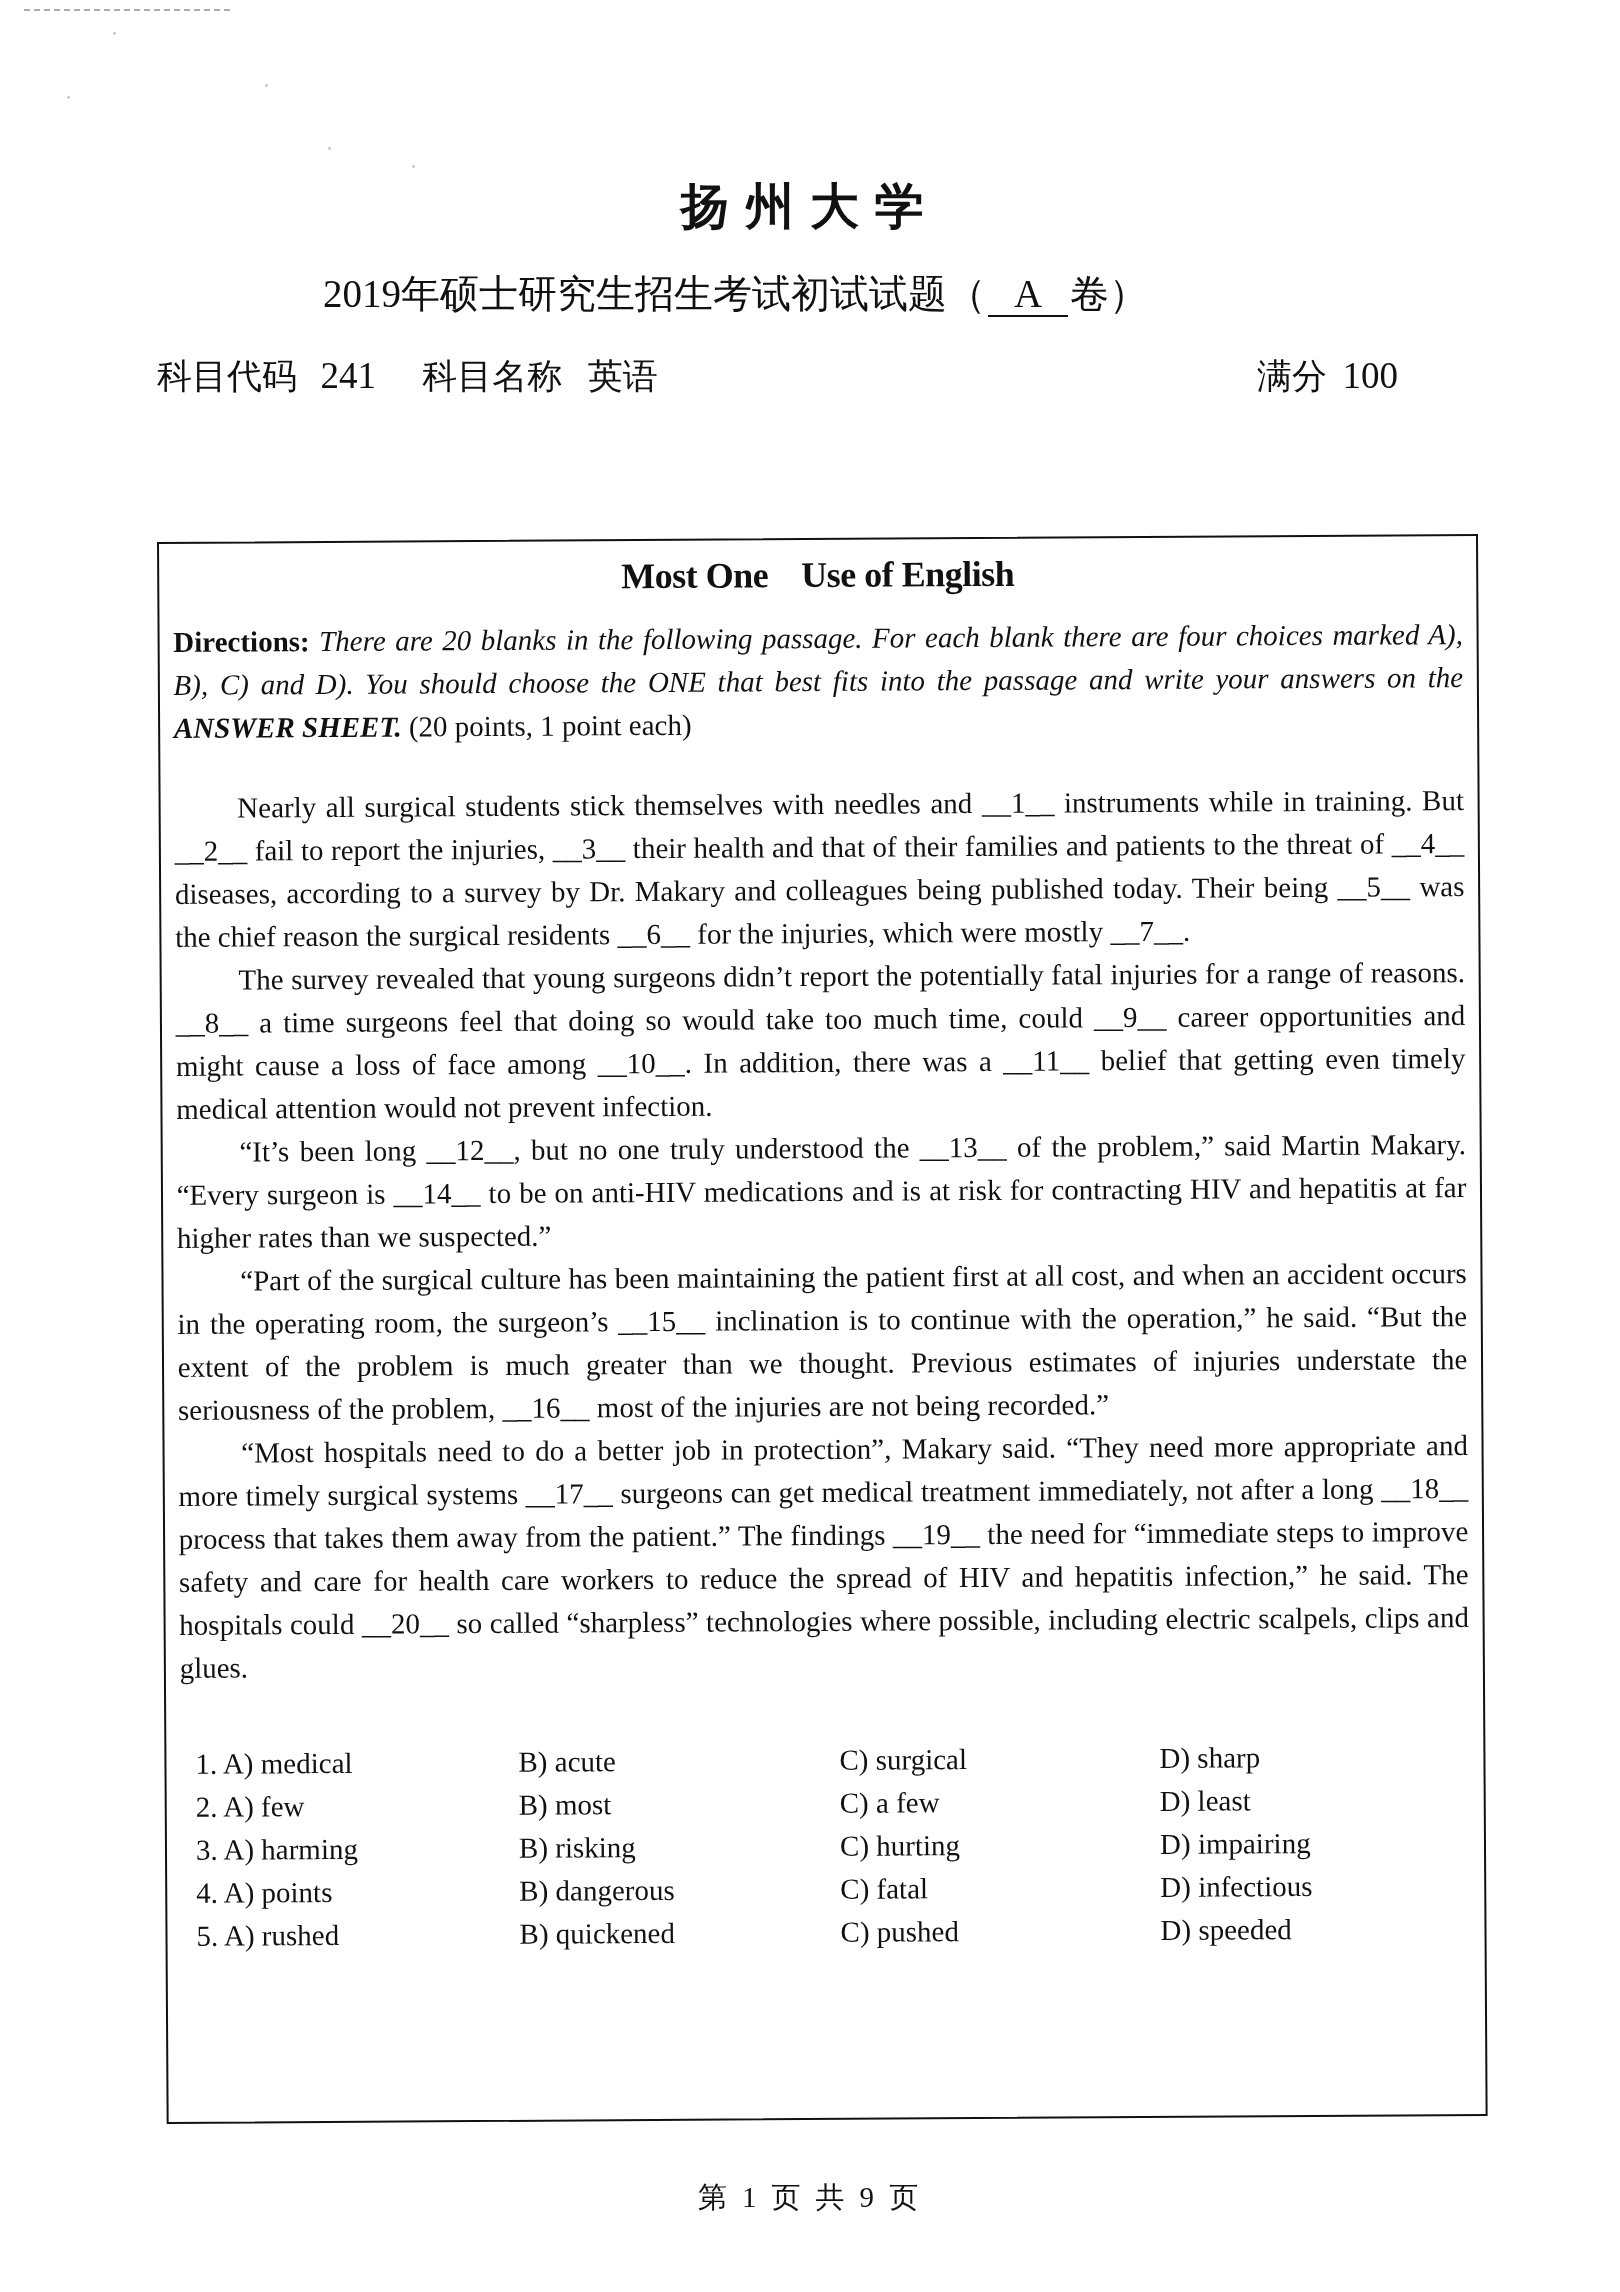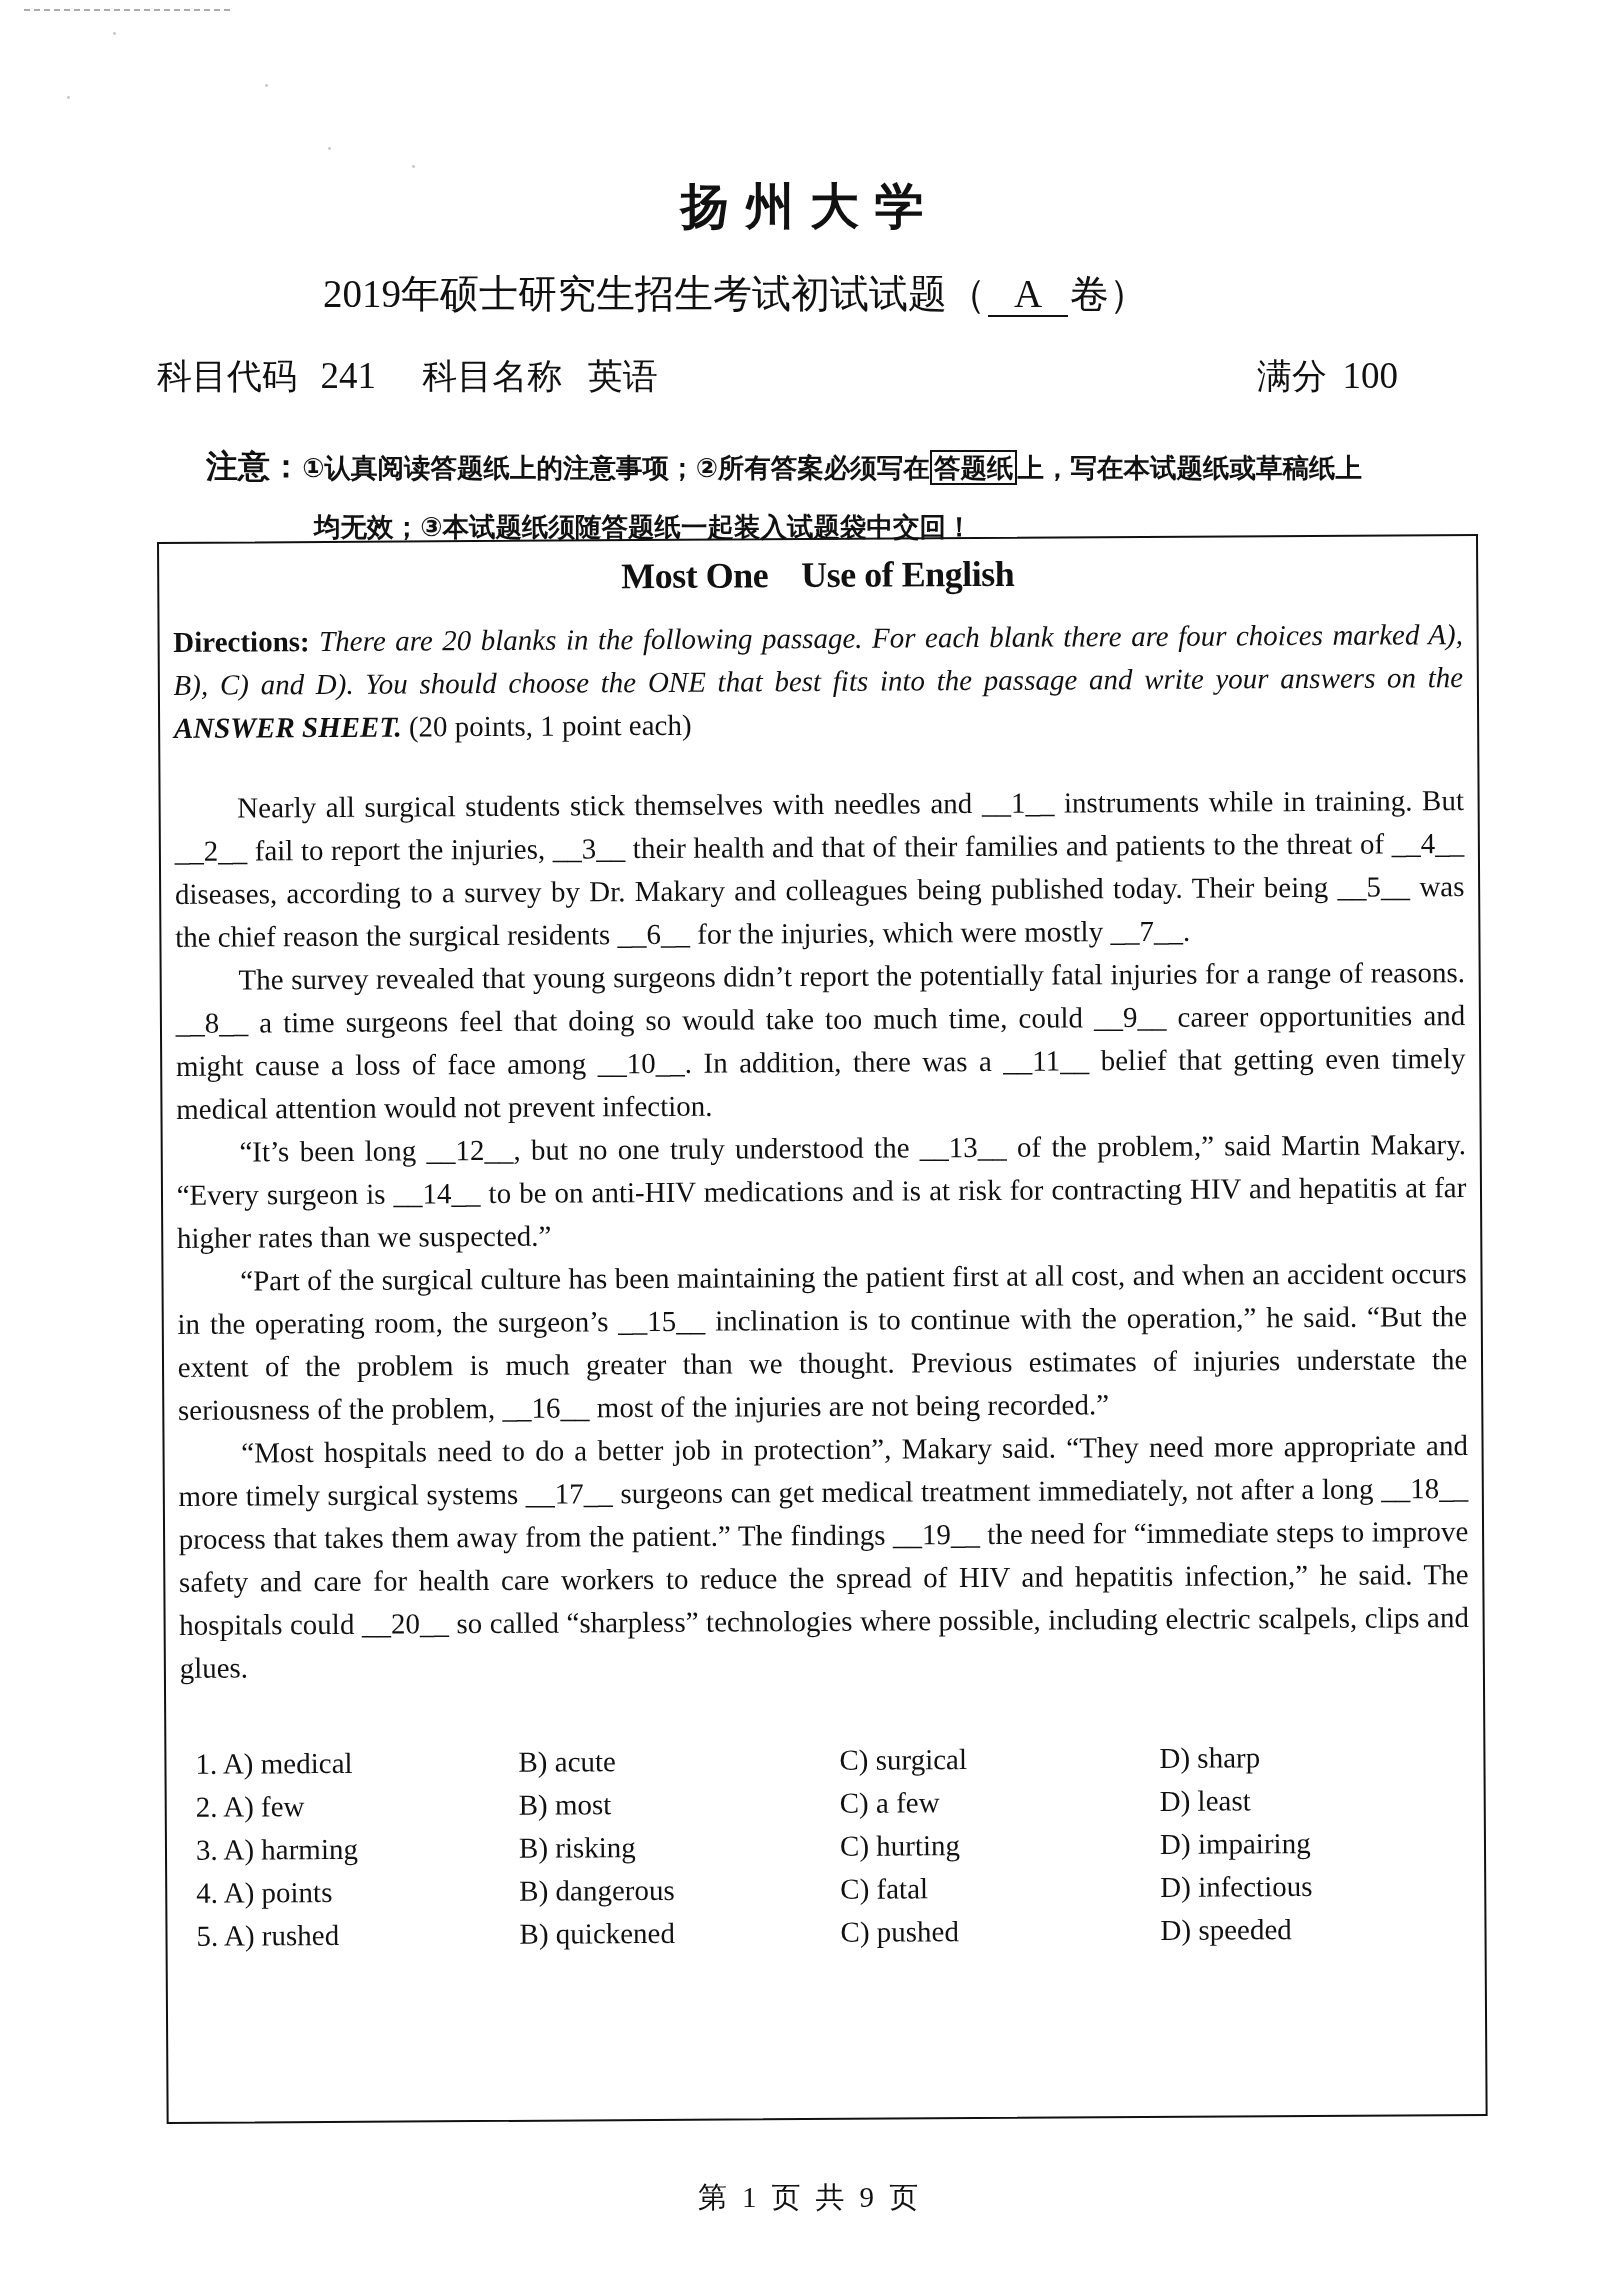--- a/index.html
+++ b/index.html
@@ -180,24 +180,20 @@
 
 <div class="meta-row">
   <span>科目代码</span><span class="val">241</span>
   <span>科目名称</span><span class="cn-val">英语</span>
   <span class="full">
     <span>满分</span><span class="val">100</span>
   </span>
 </div>
 
 <div class="notice">
-  <div>
-    <span class="label">注意：</span><span>①认真阅读答题纸上的注意事项；②所有答案必须写在</span><span class="boxed">答题纸</span><span>上，写在本试题纸或草稿纸上</span>
-  </div>
-  <div class="line2">均无效；③本试题纸须随答题纸一起装入试题袋中交回！</div>
 </div>
 
 <div class="content-box">
   <div class="part-title">
     <span>Most One</span><span class="gap"></span><span>Use of English</span>
   </div>
 
   <div class="directions">
     <b>Directions:</b><i> There are 20 blanks in the following passage. For each blank there are four choices marked A), B), C) and D). You should choose the ONE that best fits into the passage and write your answers on the </i><b><i>ANSWER SHEET.</i></b><span> (20 points, 1 point each)</span>
   </div>

